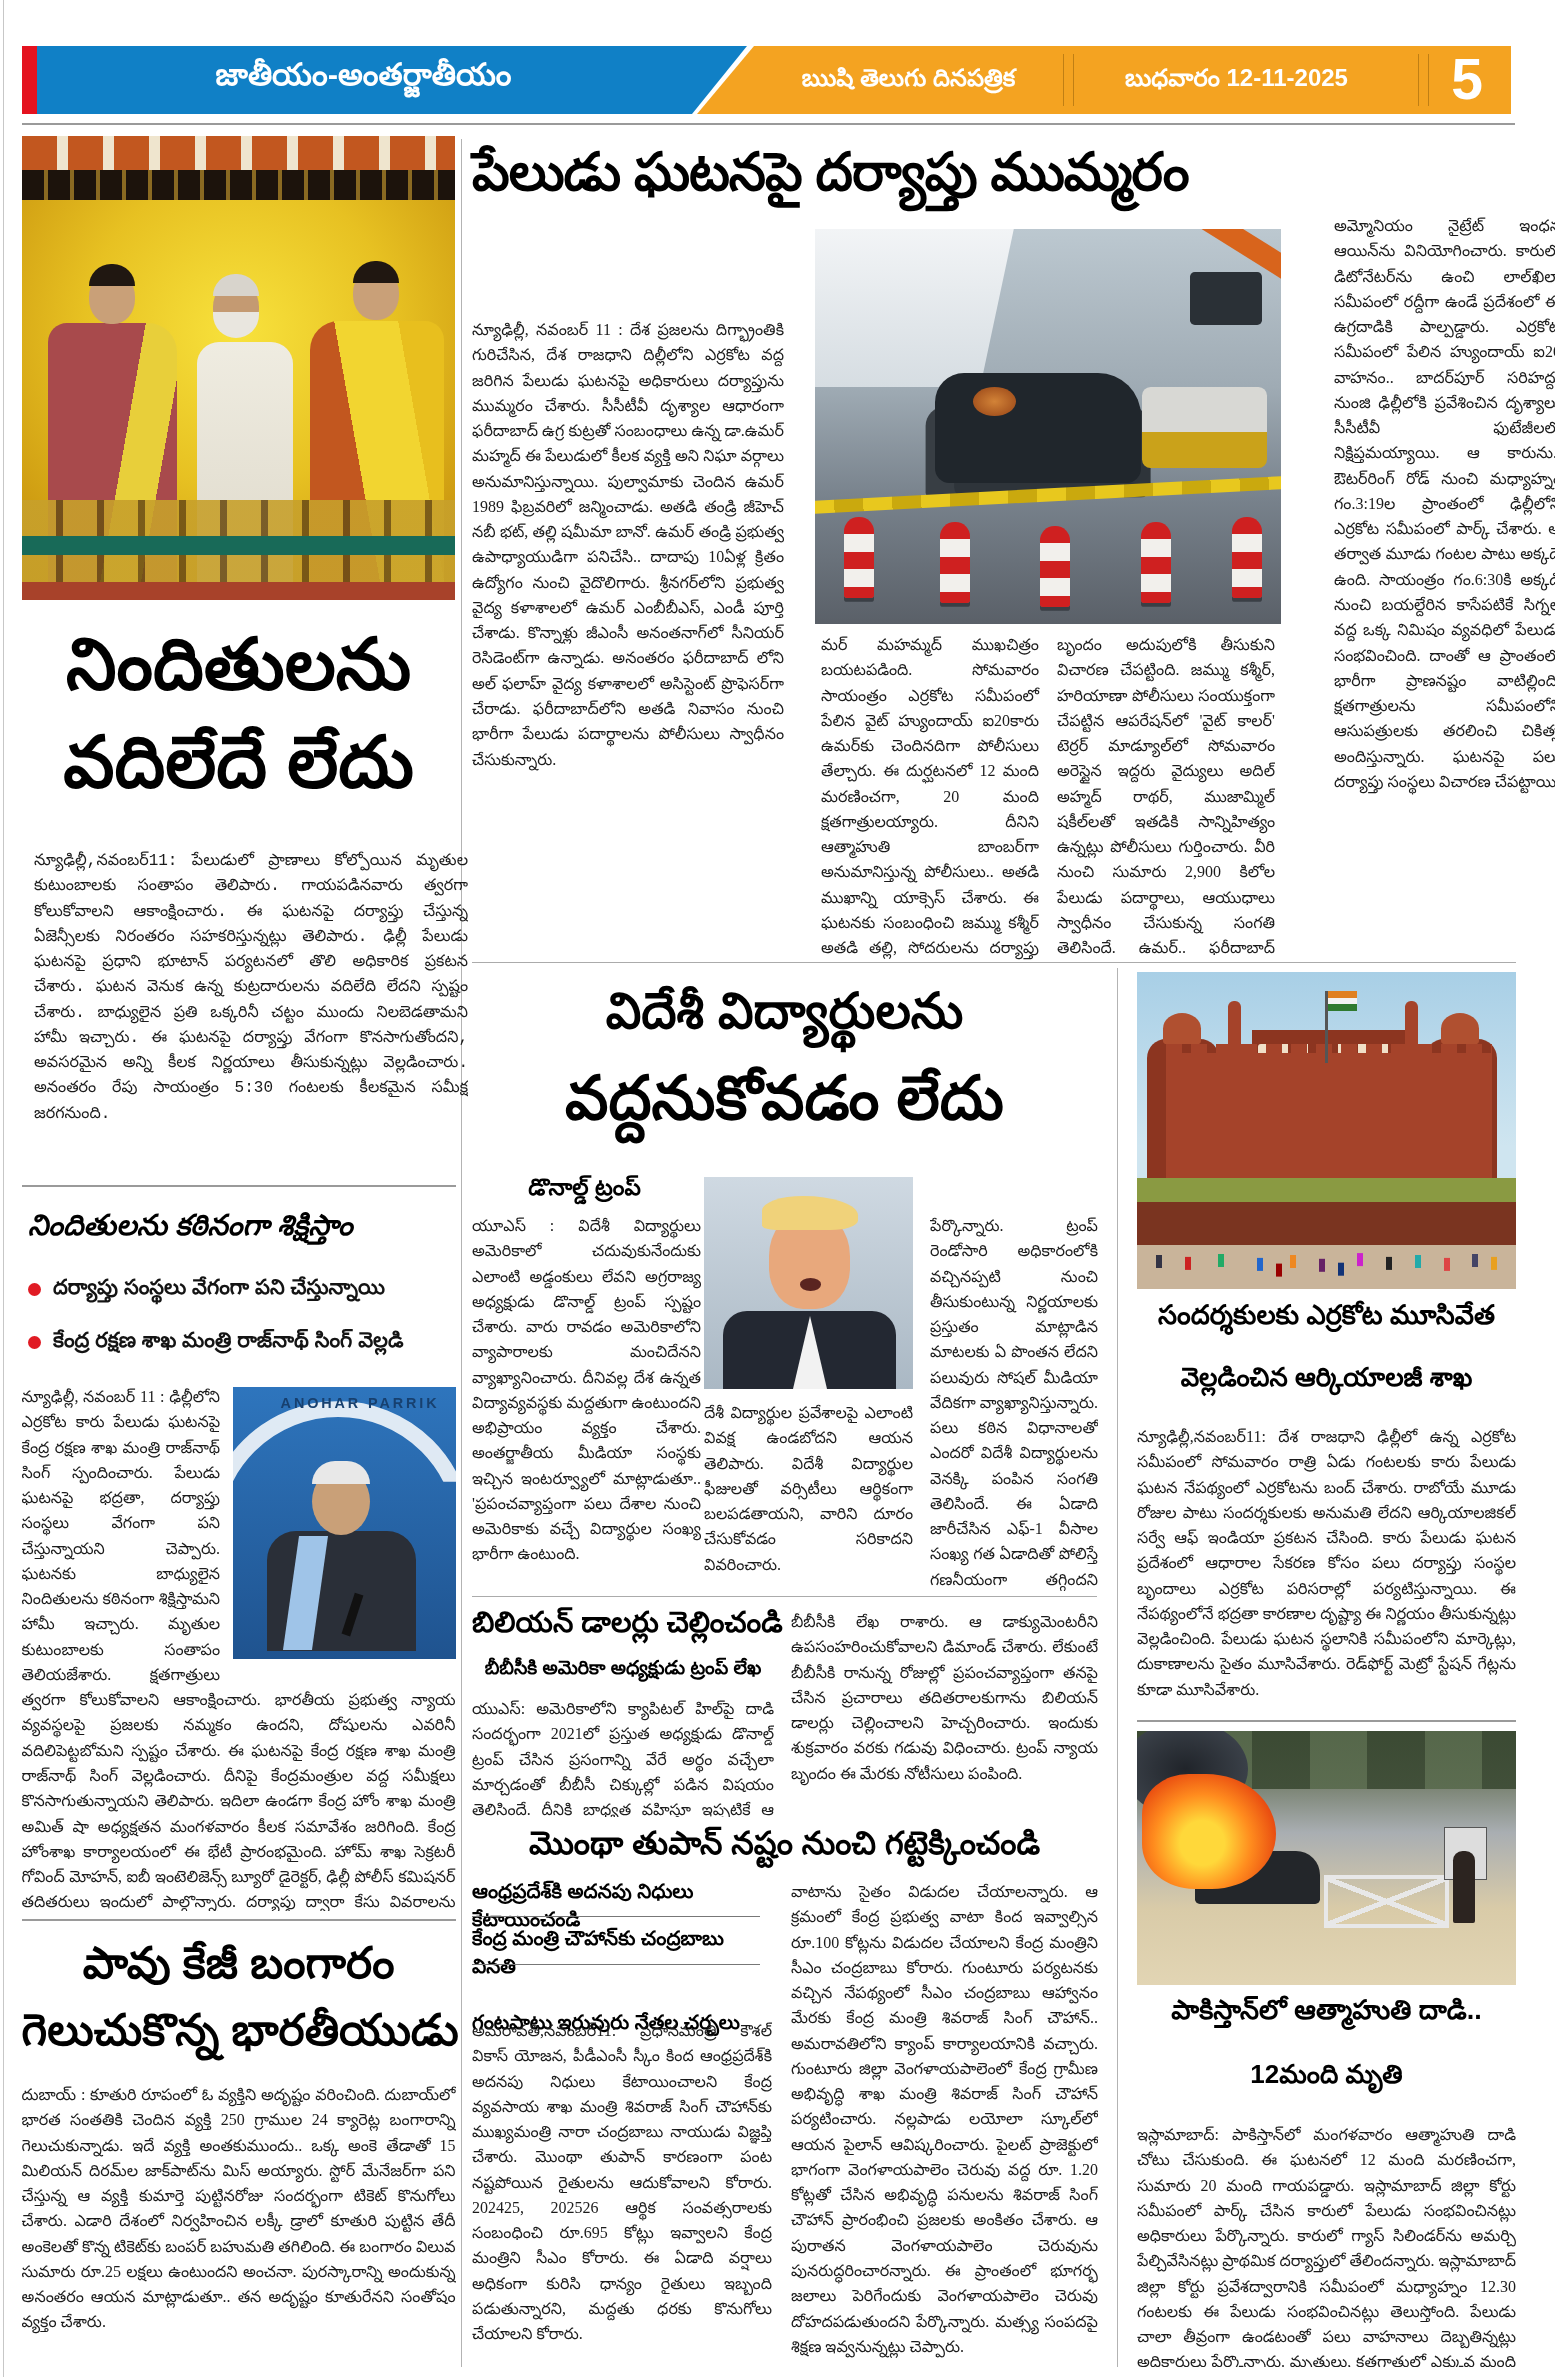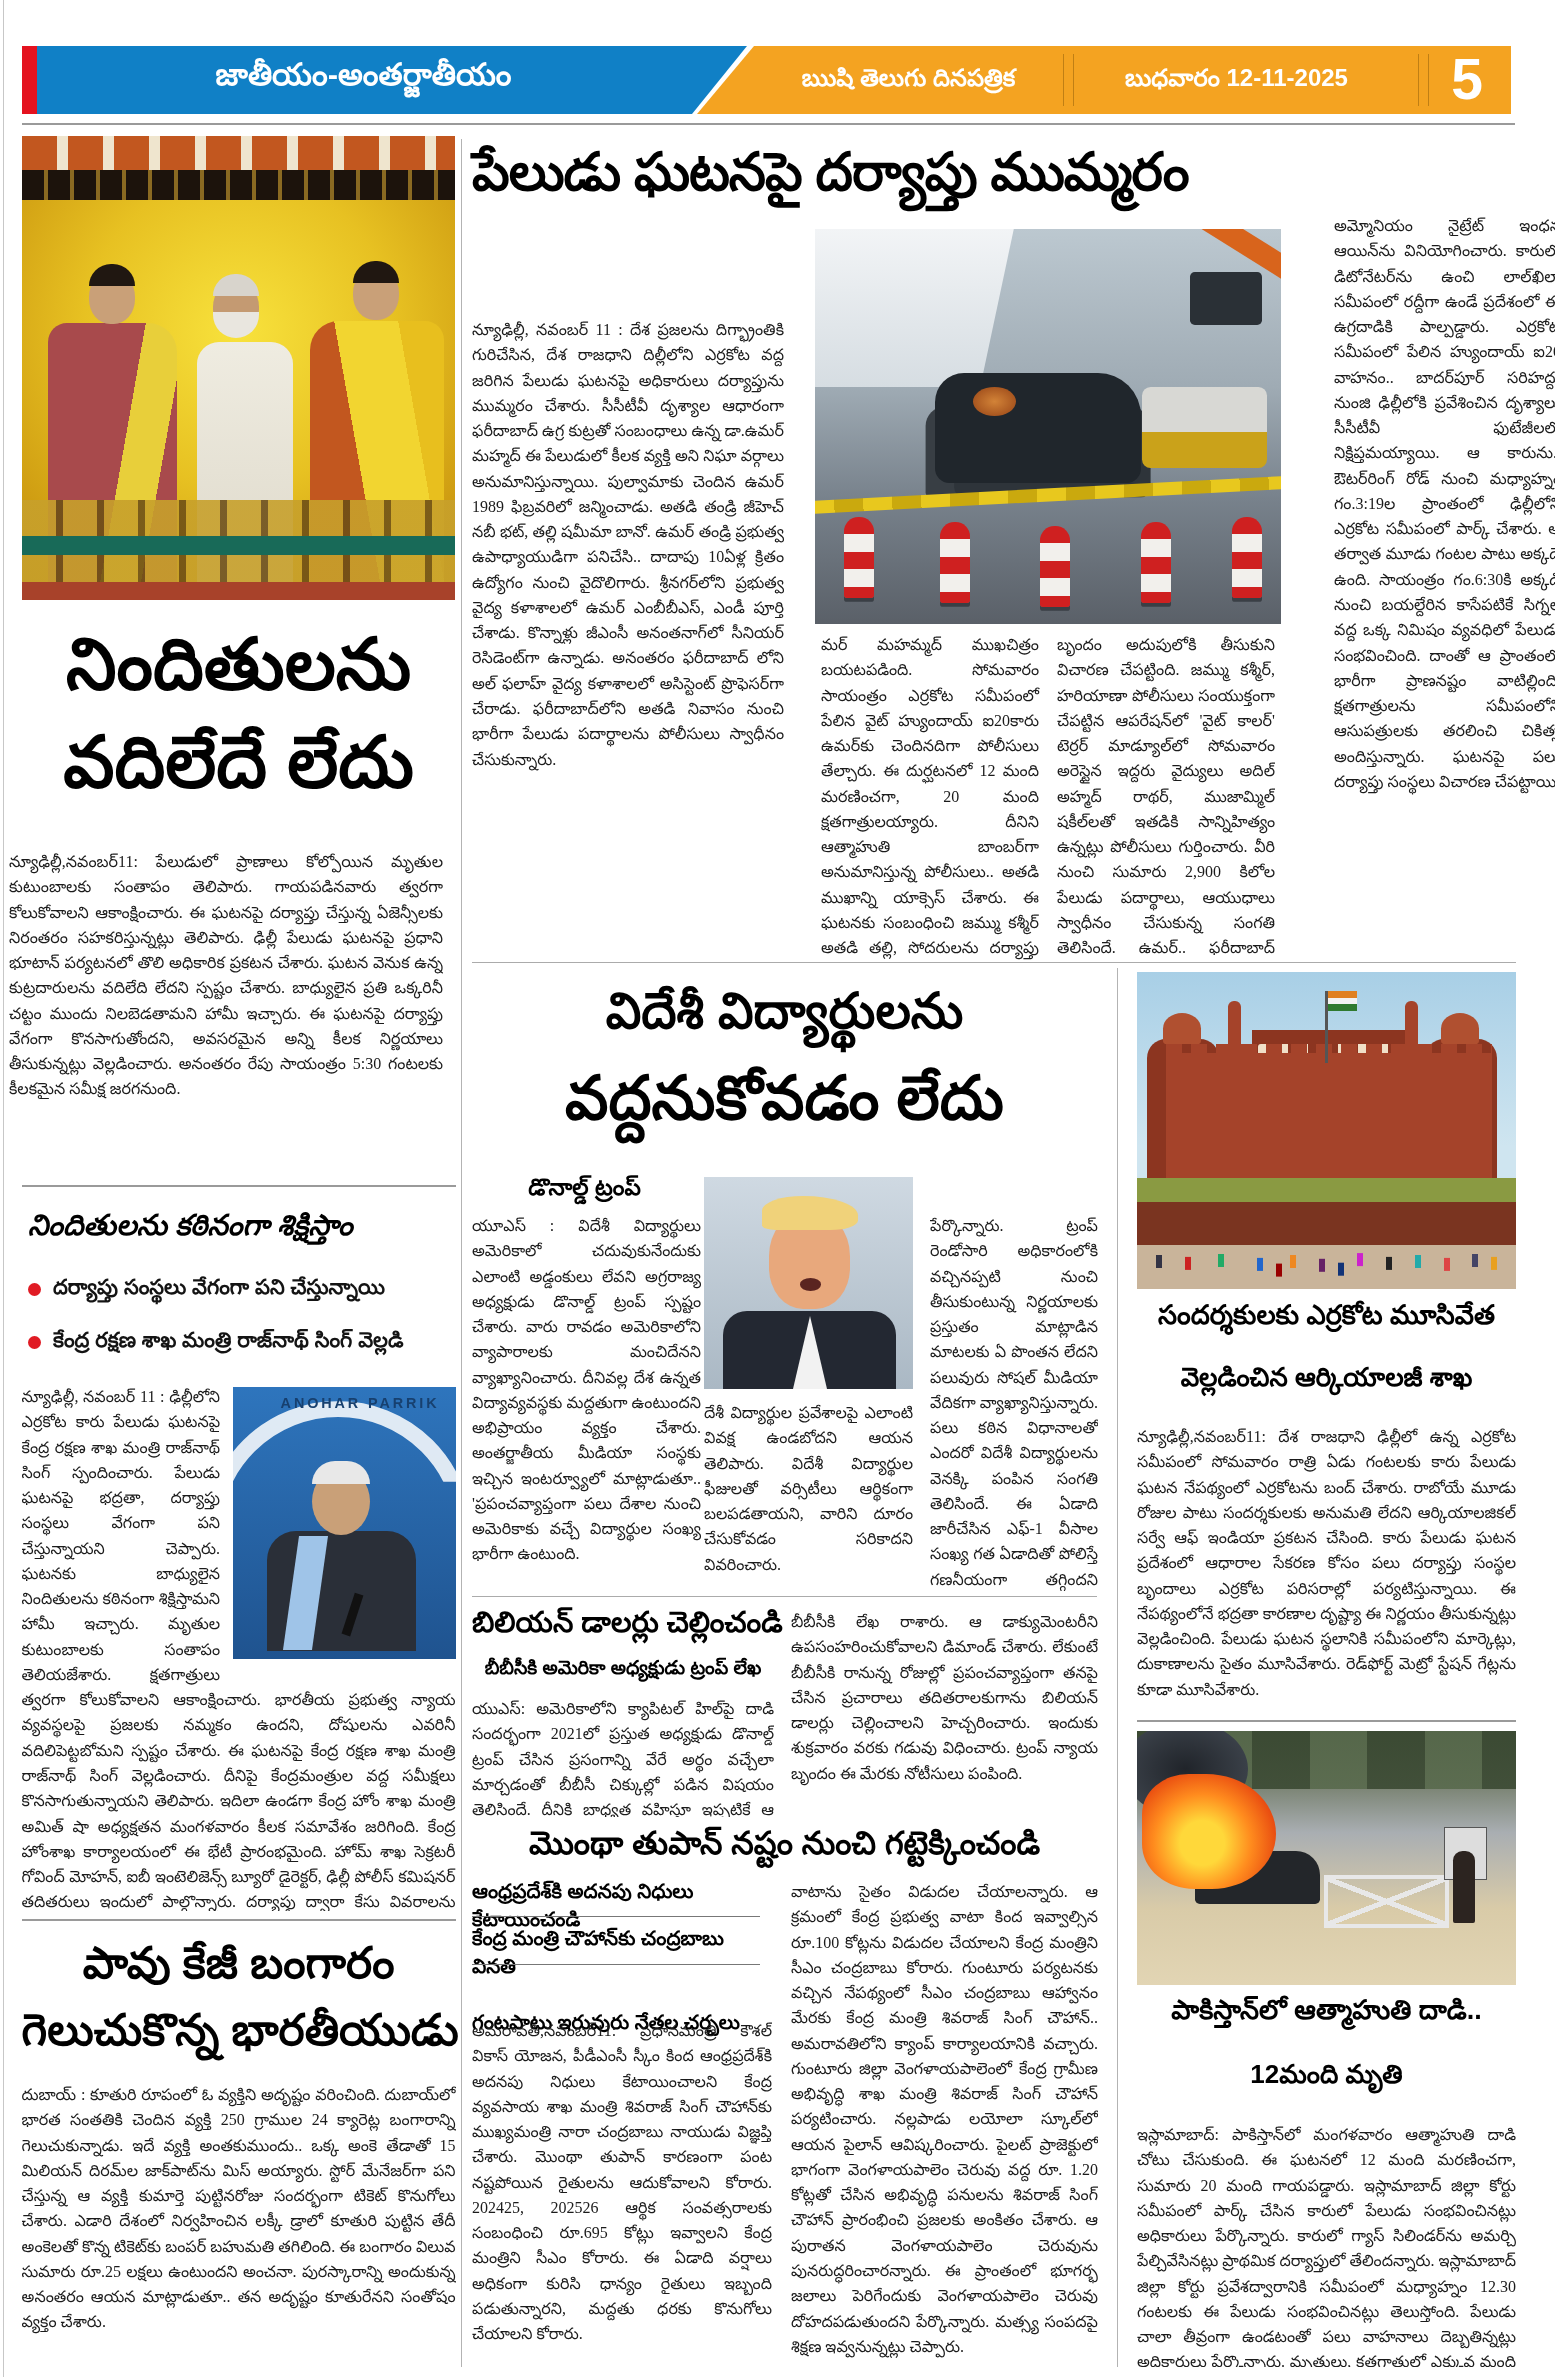--- a/index.html
+++ b/index.html
@@ -102,21 +102,21 @@
   .lead-headline { left:472px; top:143px; width:1045px; font-size:53px; line-height:1.1; letter-spacing:-1px; }
   .lead-box { left:474px; top:233px; width:336px; height:78px; background:#d9e7f4; }
   .lead-bullet { position:relative; margin:8.6px 0 0 13.4px; padding-left:22px; font-size:17px; font-weight:700; font-family:"Liberation Sans",sans-serif; color:#111; }
   .lead-bullet::before { content:""; position:absolute; left:0; top:6.7px; width:11.5px; height:11.5px; border-radius:50%; background:#111; }
   .lead-col1 { left:472px; top:317px; width:312px; height:642px; overflow:hidden; }
   .lead-col2 { left:821px; top:632px; width:454px; height:329px; column-count:2; column-gap:18px; overflow:hidden; }
   .lead-col3 { left:1289px; top:213px; width:227px; height:747px; overflow:hidden;margin-left:45px; }
 
   .nl-line1 { left:21.6px; top:622px; width:434px; font-size:72px; line-height:1.18; }
   .nl-line2 { left:21.6px; top:720px; width:434px; font-size:72px; line-height:1.18; }
-  .nl-body { left:9px; top:849px; width:434px; height:331px; overflow:hidden; }
+  .nl-body { left:34px; top:849px; width:434px; height:331px; overflow:hidden;font-family:Liberation Mono, monospace; }
 
   .pn-headline { left:28px; top:1208px; width:427px; font-size:29px; line-height:1.2;font-style:italic; }
   .pn-bullet { position:absolute; left:28px; padding-left:25px; width:412px; font-size:21px; font-weight:700; font-family:"Liberation Sans",sans-serif; }
   .pn-bullet::before { content:""; position:absolute; left:0; top:7.7px; width:13.4px; height:13.4px; border-radius:50%; background:#e01b24; }
   .pn-body { left:21.6px; top:1384px; width:434px; height:527px; overflow:hidden; }
   .pn-float { float:right; width:223px; height:272px; margin:2.9px 0 7.7px 12.5px; }
 
   .gd-line1 { left:21.6px; top:1937px; width:434px; font-size:44px; line-height:1.2; }
   .gd-line2 { left:21.6px; top:2004px; width:434px; font-size:44px; line-height:1.2; }
   .gd-body { left:21.6px; top:2082px; width:434px; height:283px; overflow:hidden; }

